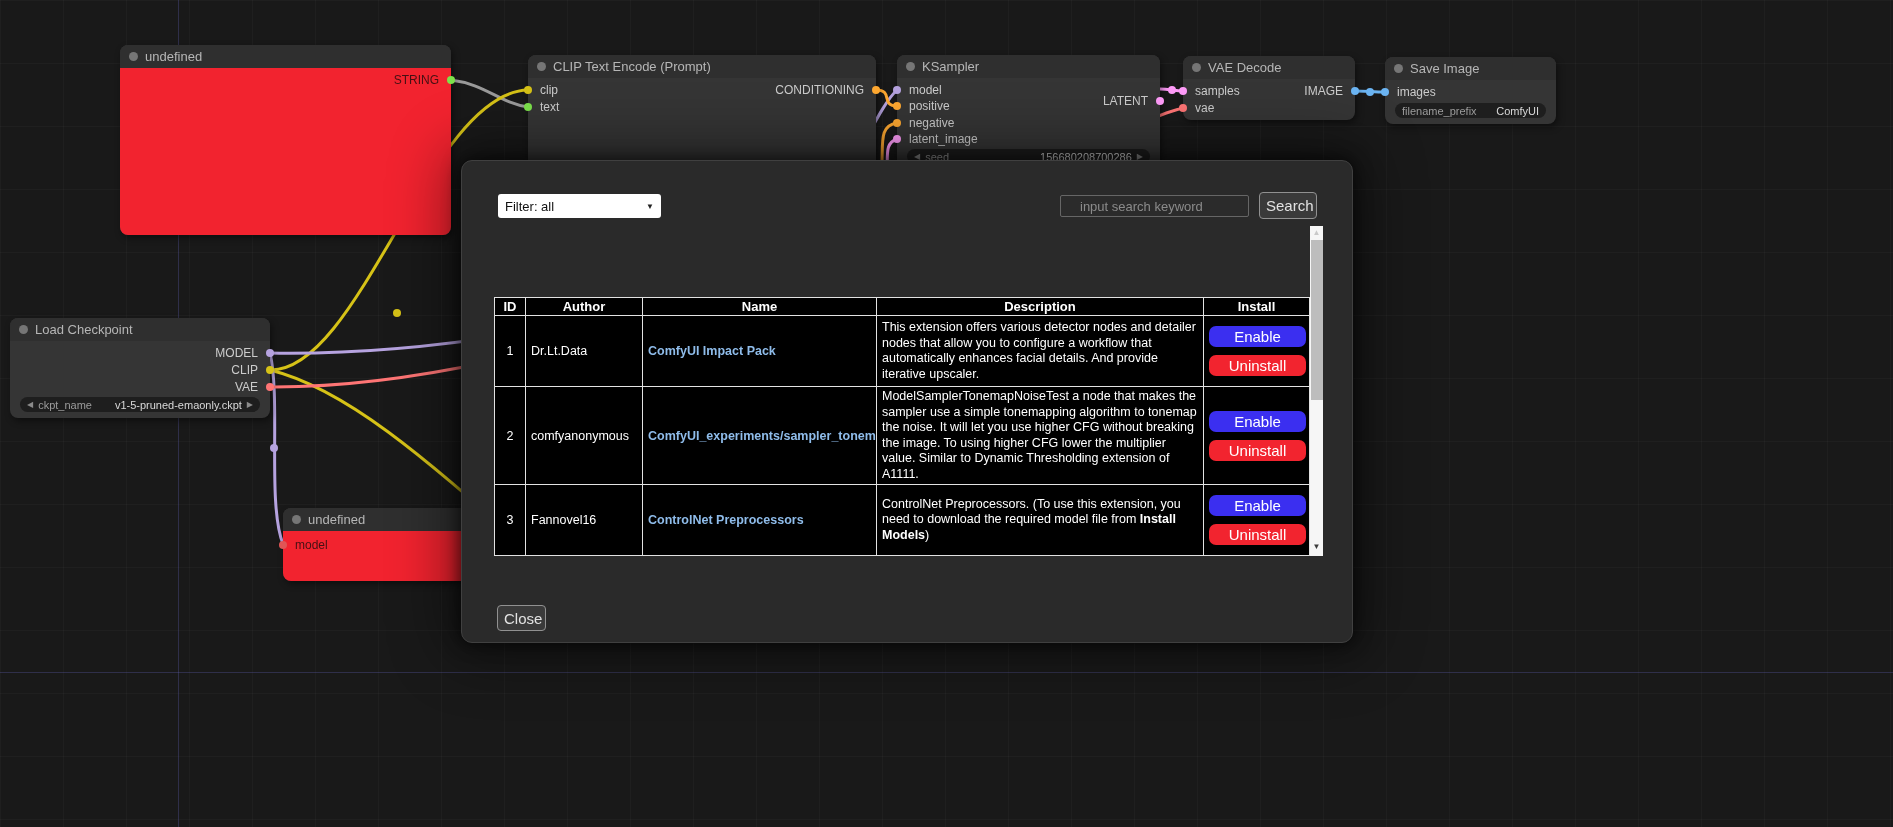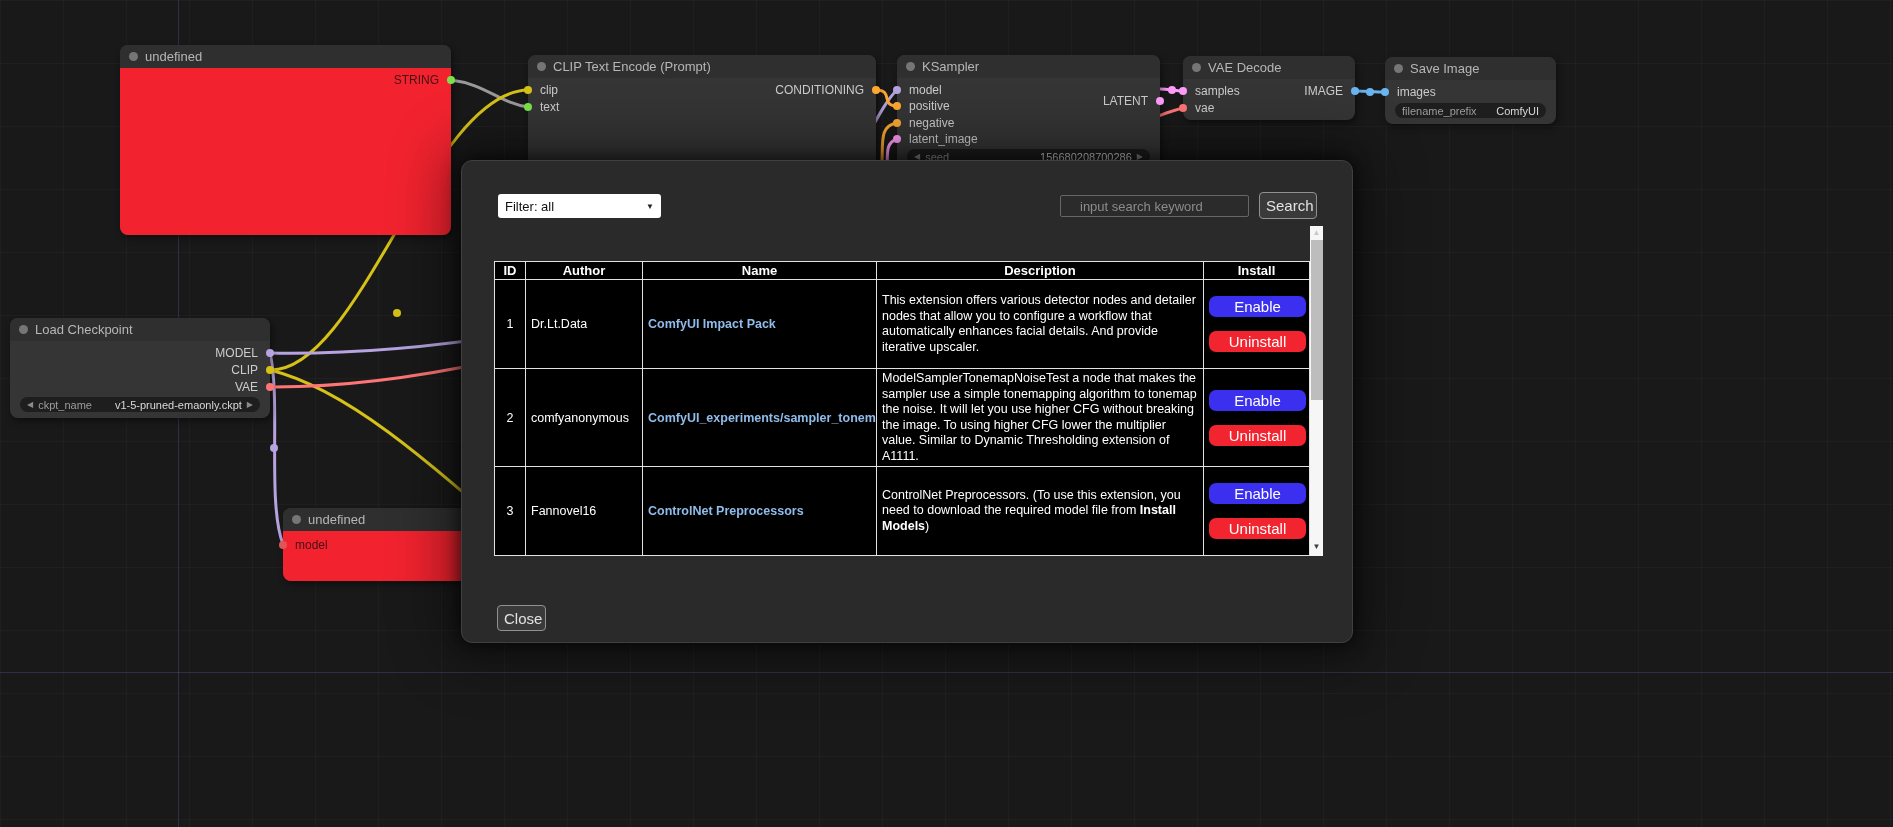--- a/index.html
+++ b/index.html
@@ -68,21 +68,21 @@
   .close-btn{position:absolute;left:35px;top:444px;width:49px;height:26px;}
 
   .table-wrap{position:absolute;left:32px;top:65px;width:829px;height:330px;display:flex;align-items:flex-end;}
   table.ext{border-collapse:collapse;table-layout:fixed;width:815px;background:#000;}
   table.ext th{background:#000;color:#fff;font-weight:bold;font-size:13px;border:1px solid #e2e2e2;padding:1px 2px;}
   table.ext td{background:#000;color:#fff;font-size:12.5px;border:1px solid #e2e2e2;padding:2px 5px;vertical-align:middle;overflow:hidden;}
   td.c{text-align:center;}
   td.name{font-weight:bold;white-space:nowrap;}
   td.name a{color:var(--link,#8fbcea);text-decoration:none;cursor:pointer;}
   td.desc{line-height:1.24;padding:2px 4px;}
-  .ext-btn{display:block;margin:14px auto;width:97px;padding:2px 0;border:none;border-radius:7px;color:#fff;
+  .ext-btn{display:block;margin:8px auto;width:97px;padding:2px 0;border:none;border-radius:7px;color:#fff;
     font-size:15px;font-family:inherit;cursor:pointer;}
   .ext-btn.enable{background:var(--enable-btn,#3b2ff0);}
   .ext-btn.uninstall{background:var(--uninstall-btn,#f2242f);}
 
   .scrollbar{width:14px;height:330px;background:#f6f6f6;position:relative;}
   .sb-up{position:absolute;top:0;left:0;width:100%;height:13px;display:flex;align-items:center;justify-content:center;font-size:8px;color:#c9c9c9;}
   .sb-down{position:absolute;bottom:3px;left:0;width:100%;height:13px;display:flex;align-items:center;justify-content:center;font-size:8px;color:#3c3c3c;}
   .sb-thumb{position:absolute;top:14px;left:1px;width:12px;height:160px;background:#bdbdbd;}
 </style>
 </head>

